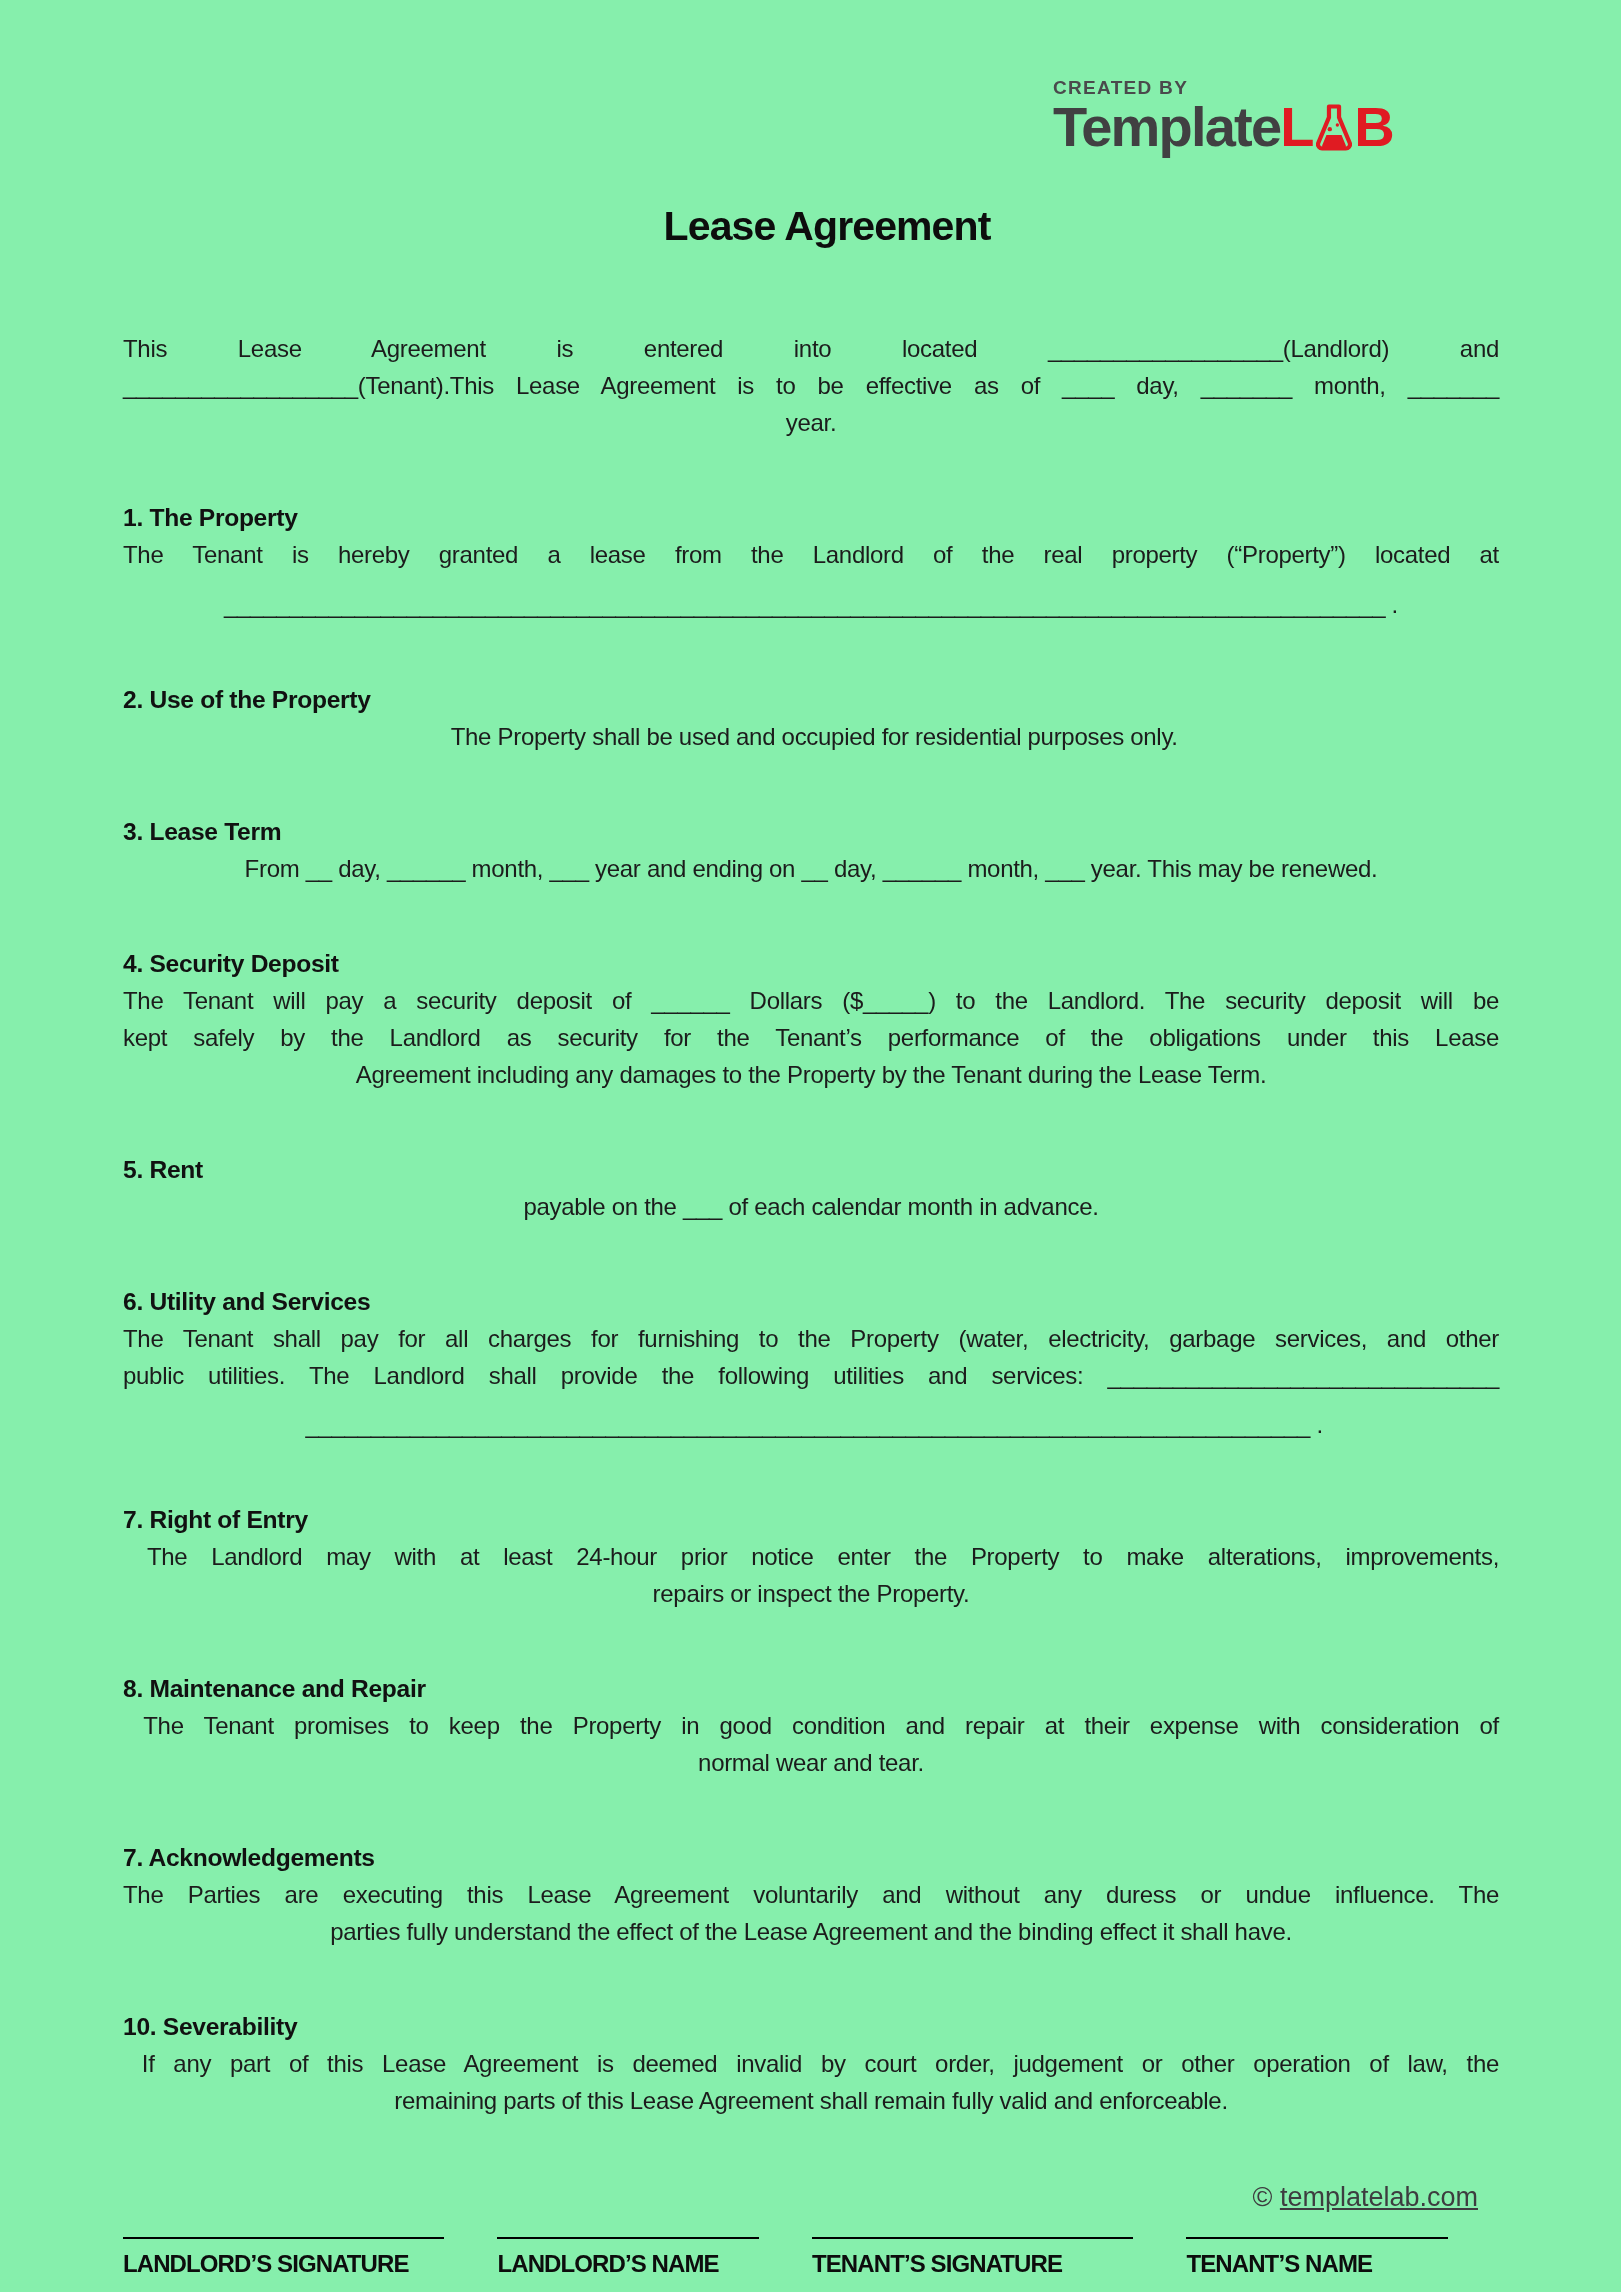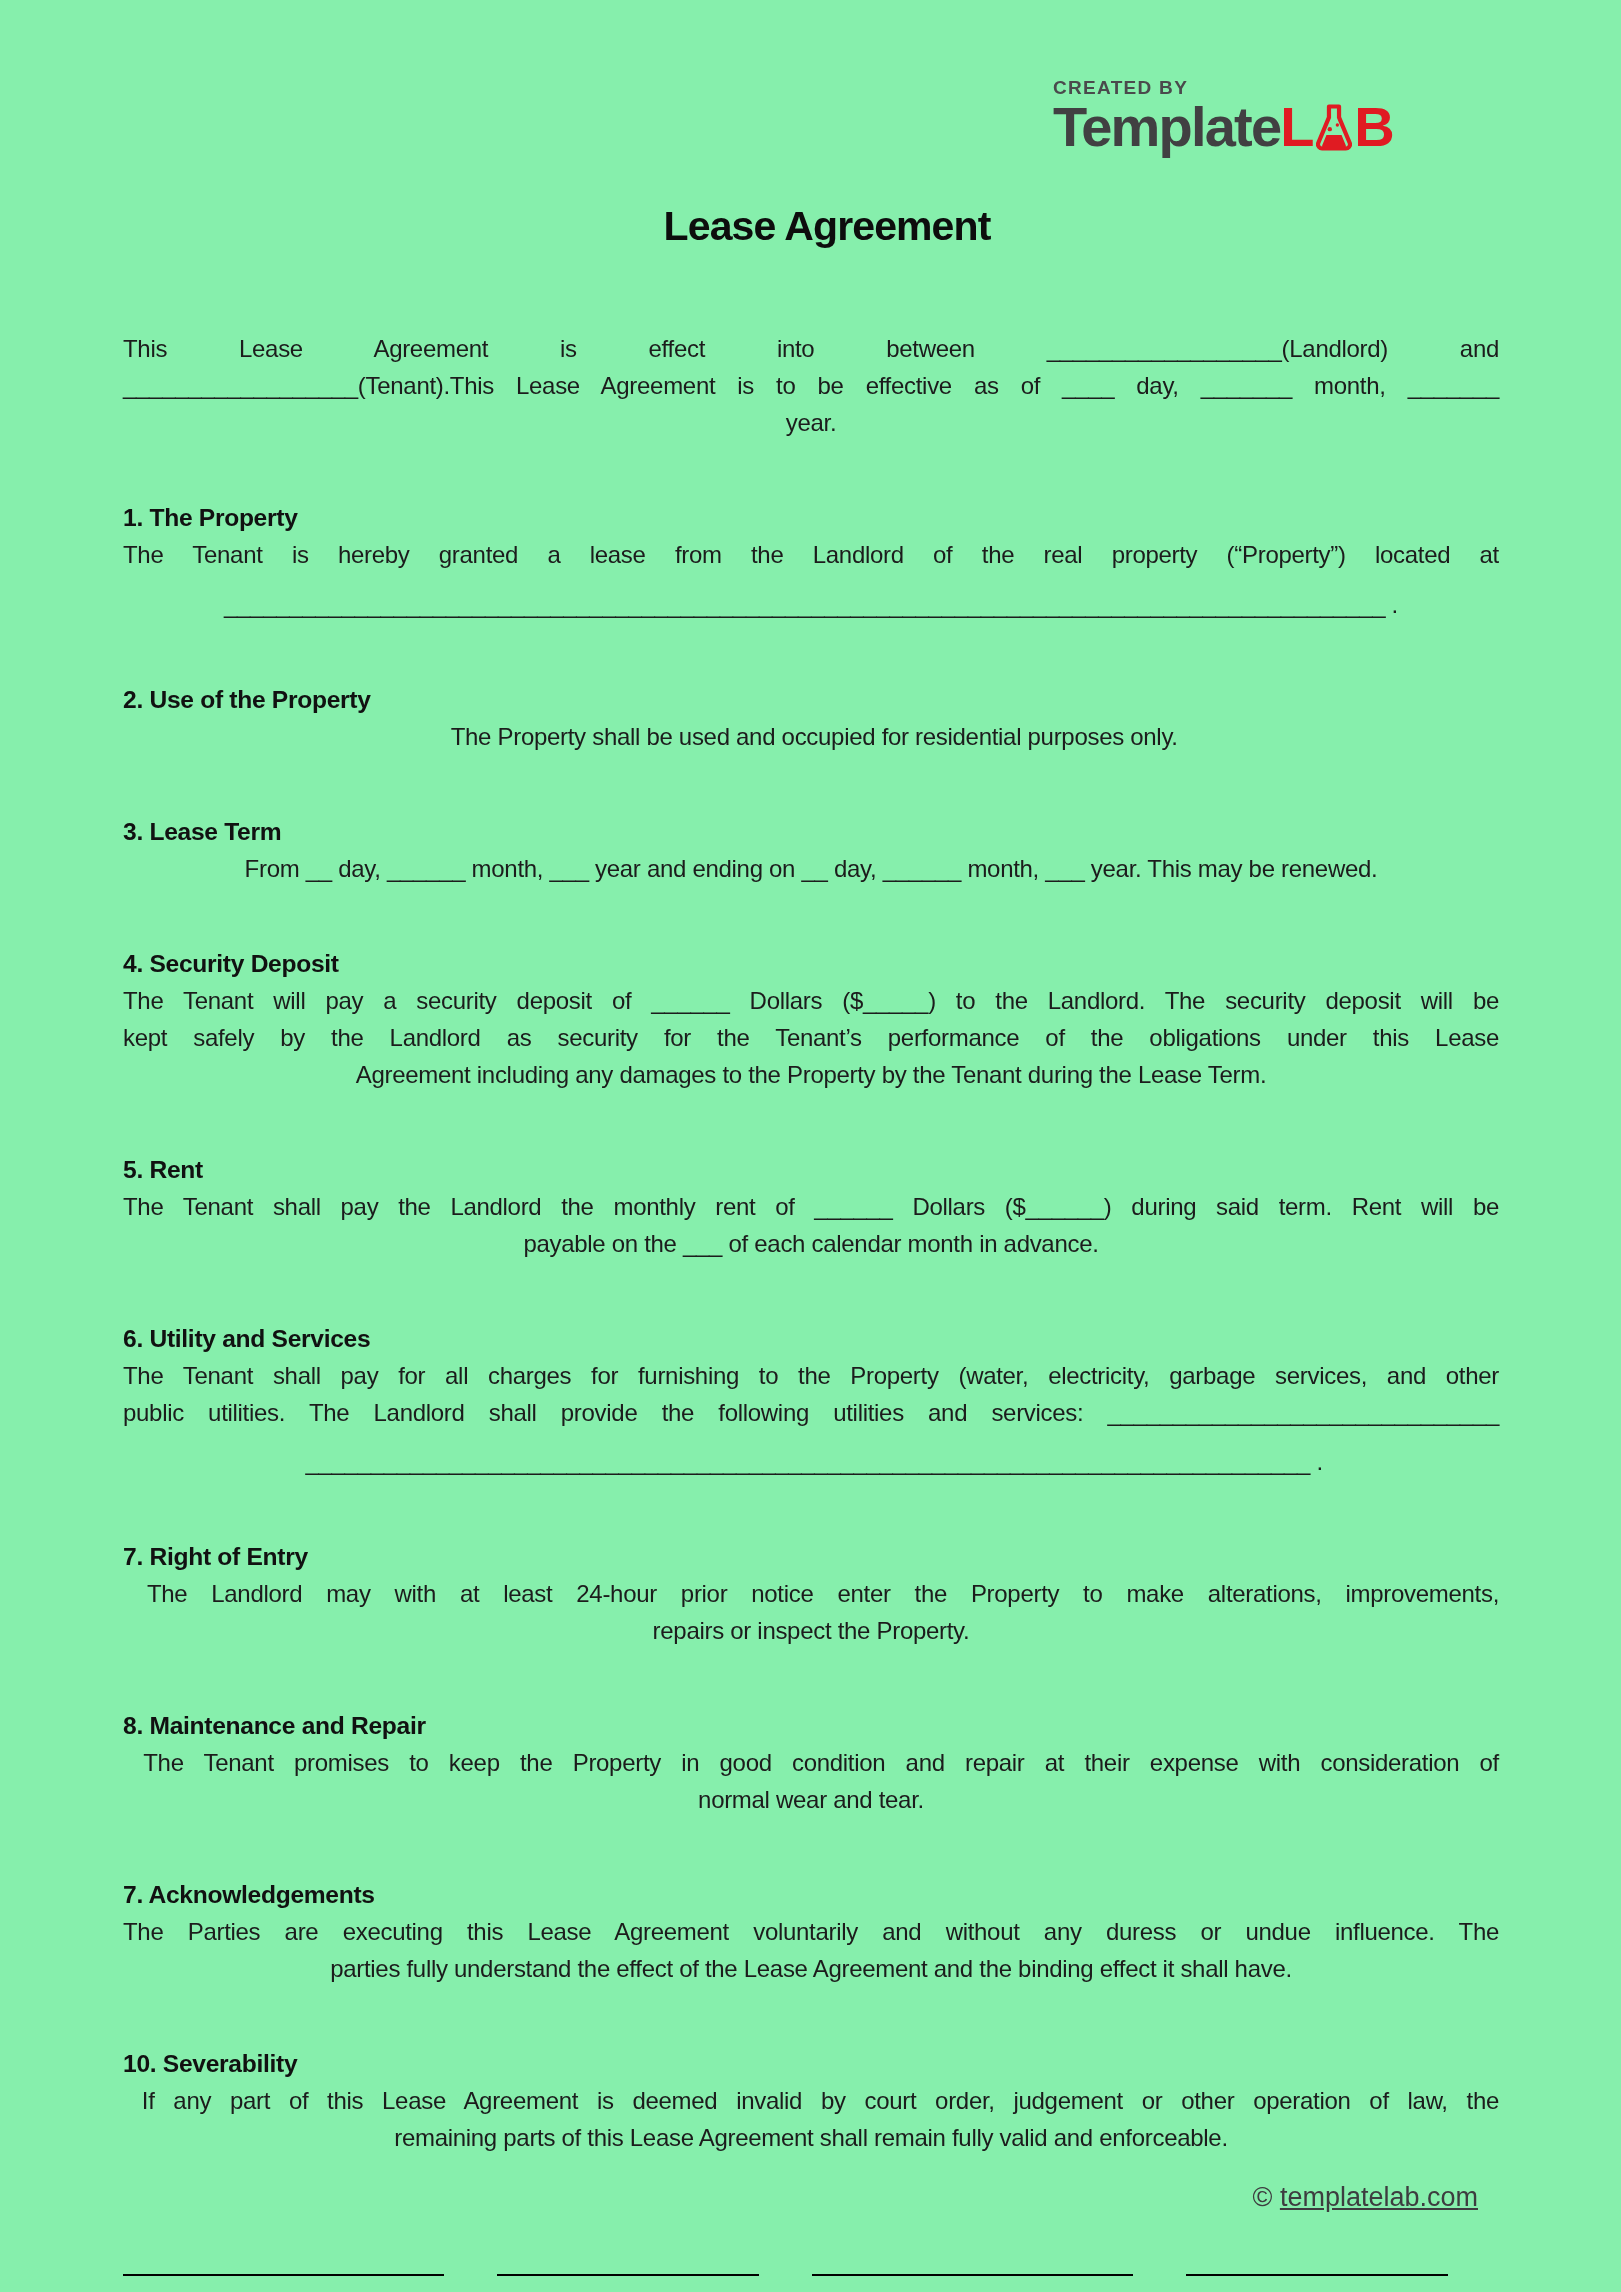--- a/index.html
+++ b/index.html
@@ -88,21 +88,21 @@
         <span>B</span>
       </span>
     </div>
   </div>
 
   <h1 class="page-title">Lease Agreement</h1>
 
   <div class="content">
 
     <div>
-      <div class="line">This Lease Agreement is effect into between __________________(Landlord) and</div>
+      <div class="line">This Lease Agreement is entered into located __________________(Landlord) and</div>
       <div class="line">__________________(Tenant).This Lease Agreement is to be effective as of ____ day, _______ month, _______</div>
       <div class="line last">year.</div>
     </div>
 
     <div class="section">
       <h2 class="heading">1. The Property</h2>
       <div class="line">The Tenant is hereby granted a lease from the Landlord of the real property (“Property”) located at</div>
       <div class="line last gap-top">_________________________________________________________________________________________&nbsp;.</div>
     </div>
 
@@ -118,21 +118,20 @@
 
     <div class="section">
       <h2 class="heading">4. Security Deposit</h2>
       <div class="line">The Tenant will pay a security deposit of ______ Dollars ($_____) to the Landlord. The security deposit will be</div>
       <div class="line">kept safely by the Landlord as security for the Tenant’s performance of the obligations under this Lease</div>
       <div class="line last">Agreement including any damages to the Property by the Tenant during the Lease Term.</div>
     </div>
 
     <div class="section">
       <h2 class="heading">5. Rent</h2>
-      <div class="line">The Tenant shall pay the Landlord the monthly rent of ______ Dollars ($______) during said term. Rent will be</div>
       <div class="line last">payable on the ___ of each calendar month in advance.</div>
     </div>
 
     <div class="section">
       <h2 class="heading">6. Utility and Services</h2>
       <div class="line">The Tenant shall pay for all charges for furnishing to the Property (water, electricity, garbage services, and other</div>
       <div class="line">public utilities. The Landlord shall provide the following utilities and services: ______________________________</div>
       <div class="line last gap-top">&nbsp;_____________________________________________________________________________&nbsp;.</div>
     </div>
 

